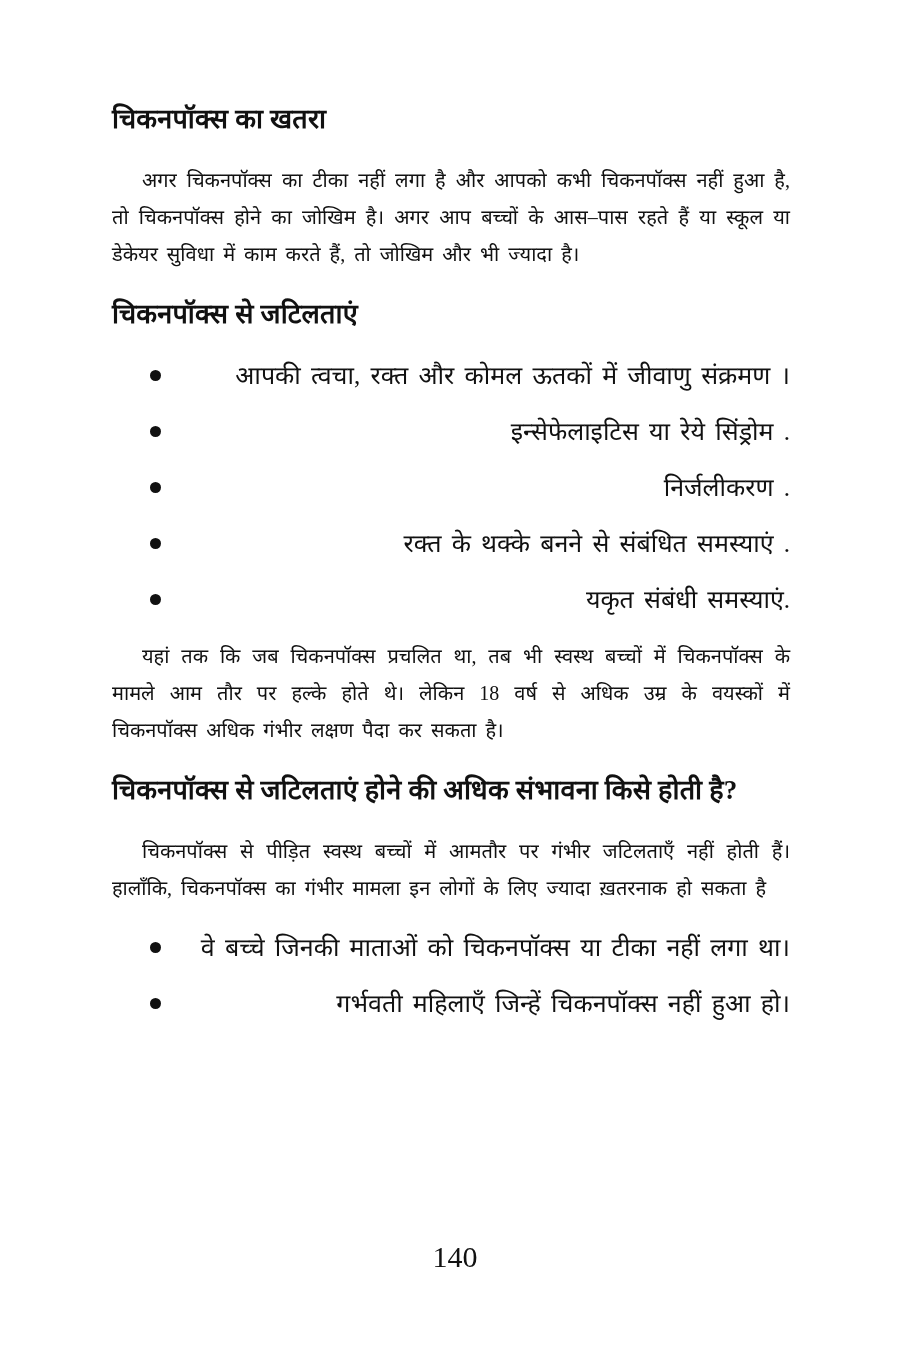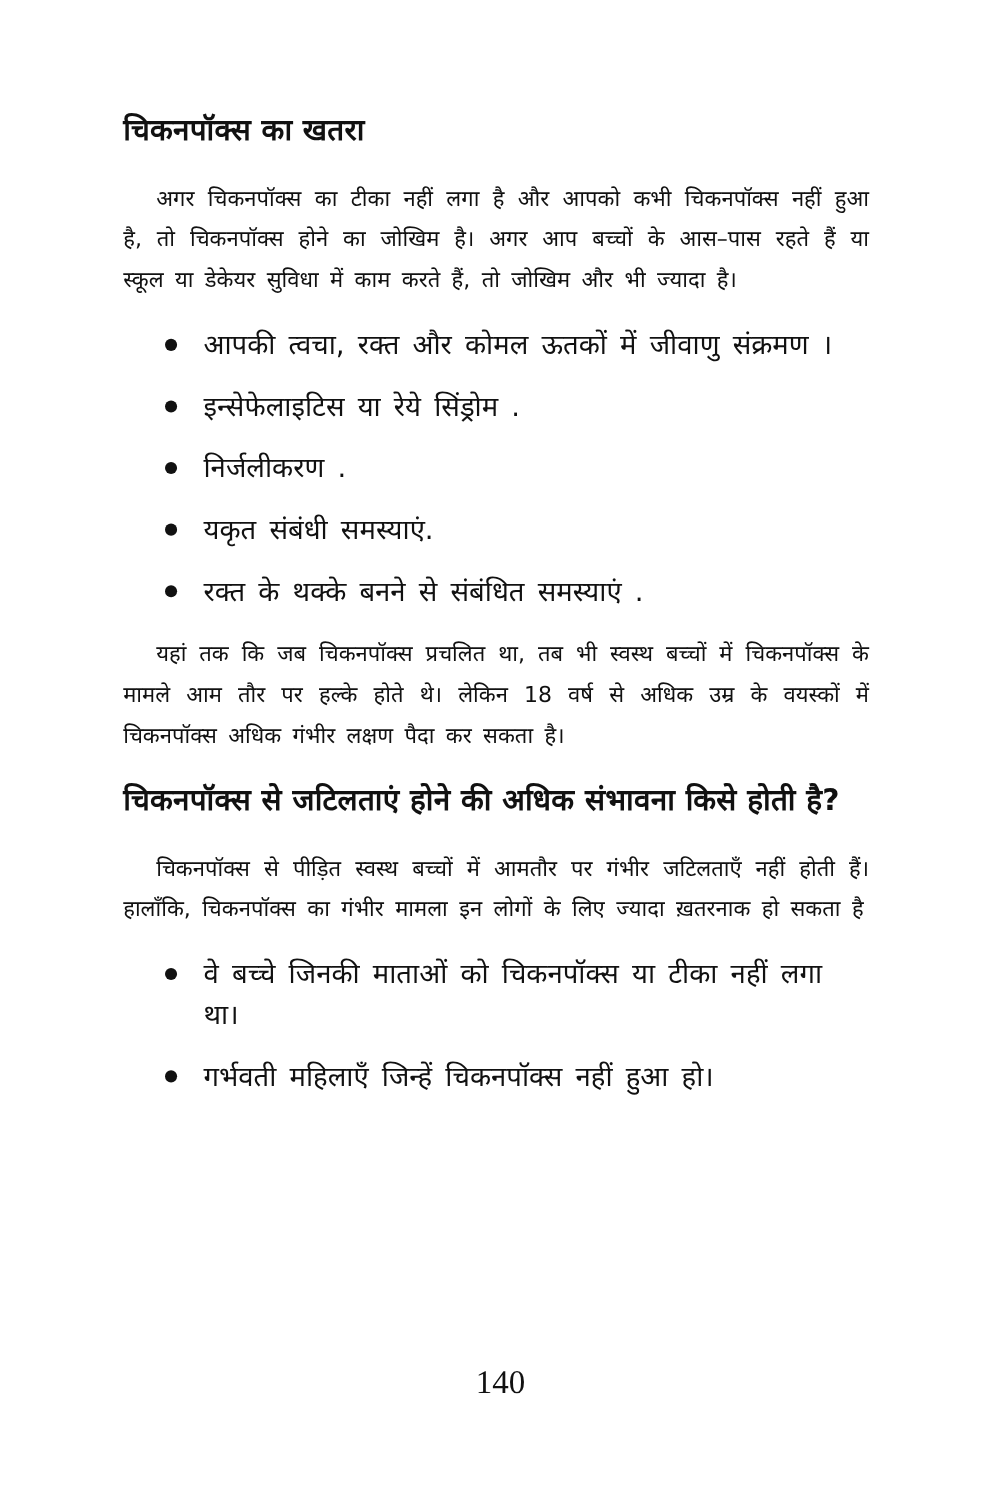--- a/index.html
+++ b/index.html
@@ -33,40 +33,42 @@
     line-height: 37px;
     text-align: justify;
     text-indent: 30px;
     margin: 0 0 22px 0;
     word-spacing: 4px;
   }
   .bullet-list {
     list-style: none;
     margin: 4px 0 20px 0;
     padding: 0;
+    text-align: right;
   }
   .bullet-item {
     position: relative;
     padding-left: 73px;
     font-size: 25px;
     line-height: 37px;
     margin-bottom: 19px;
     word-spacing: 4px;
   }
   .bullet-dot {
     position: absolute;
     left: 38px;
     top: 13px;
     width: 11px;
     height: 11px;
     border-radius: 50%;
     background: #111111;
   }
   .section {
     margin: 0;
+    font-family: Liberation Serif, serif;
   }
   .heading-gap {
     margin-top: 4px;
   }
   .page-number {
     position: absolute;
     top: 1240px;
     left: 0;
     width: 910px;
     text-align: center;
@@ -79,41 +81,42 @@
 <body>
 
 <div class="page">
 
   <div class="section">
     <div class="heading">चिकनपॉक्स का खतरा</div>
     <p class="para">अगर चिकनपॉक्स का टीका नहीं लगा है और आपको कभी चिकनपॉक्स नहीं हुआ है, तो चिकनपॉक्स होने का जोखिम है। अगर आप बच्चों के आस–पास रहते हैं या स्कूल या डेकेयर सुविधा में काम करते हैं, तो जोखिम और भी ज्यादा है।</p>
   </div>
 
   <div class="section">
+    <div class="heading heading-gap">चिकनपॉक्स से जटिलताएं</div>
 
     <ul class="bullet-list">
       <li class="bullet-item">
         <span class="bullet-dot"></span>
         <span>आपकी त्वचा, रक्त और कोमल ऊतकों में जीवाणु संक्रमण ।</span>
       </li>
       <li class="bullet-item">
         <span class="bullet-dot"></span>
         <span>इन्सेफेलाइटिस या रेये सिंड्रोम .</span>
       </li>
       <li class="bullet-item">
         <span class="bullet-dot"></span>
         <span>निर्जलीकरण .</span>
       </li>
       <li class="bullet-item">
         <span class="bullet-dot"></span>
-        <span>यकृत संबंधी समस्याएं.</span>
+        <span>रक्त के थक्के बनने से संबंधित समस्याएं .</span>
       </li>
       <li class="bullet-item">
         <span class="bullet-dot"></span>
-        <span>रक्त के थक्के बनने से संबंधित समस्याएं .</span>
+        <span>यकृत संबंधी समस्याएं.</span>
       </li>
     </ul>
 
     <p class="para">यहां तक कि जब चिकनपॉक्स प्रचलित था, तब भी स्वस्थ बच्चों में चिकनपॉक्स के मामले आम तौर पर हल्के होते थे। लेकिन 18 वर्ष से अधिक उम्र के वयस्कों में चिकनपॉक्स अधिक गंभीर लक्षण पैदा कर सकता है।</p>
   </div>
 
   <div class="section">
     <div class="heading heading-gap">चिकनपॉक्स से जटिलताएं होने की अधिक संभावना किसे होती है?</div>
     <p class="para">चिकनपॉक्स से पीड़ित स्वस्थ बच्चों में आमतौर पर गंभीर जटिलताएँ नहीं होती हैं। हालाँकि, चिकनपॉक्स का गंभीर मामला इन लोगों के लिए ज्यादा ख़तरनाक हो सकता है</p>
 

